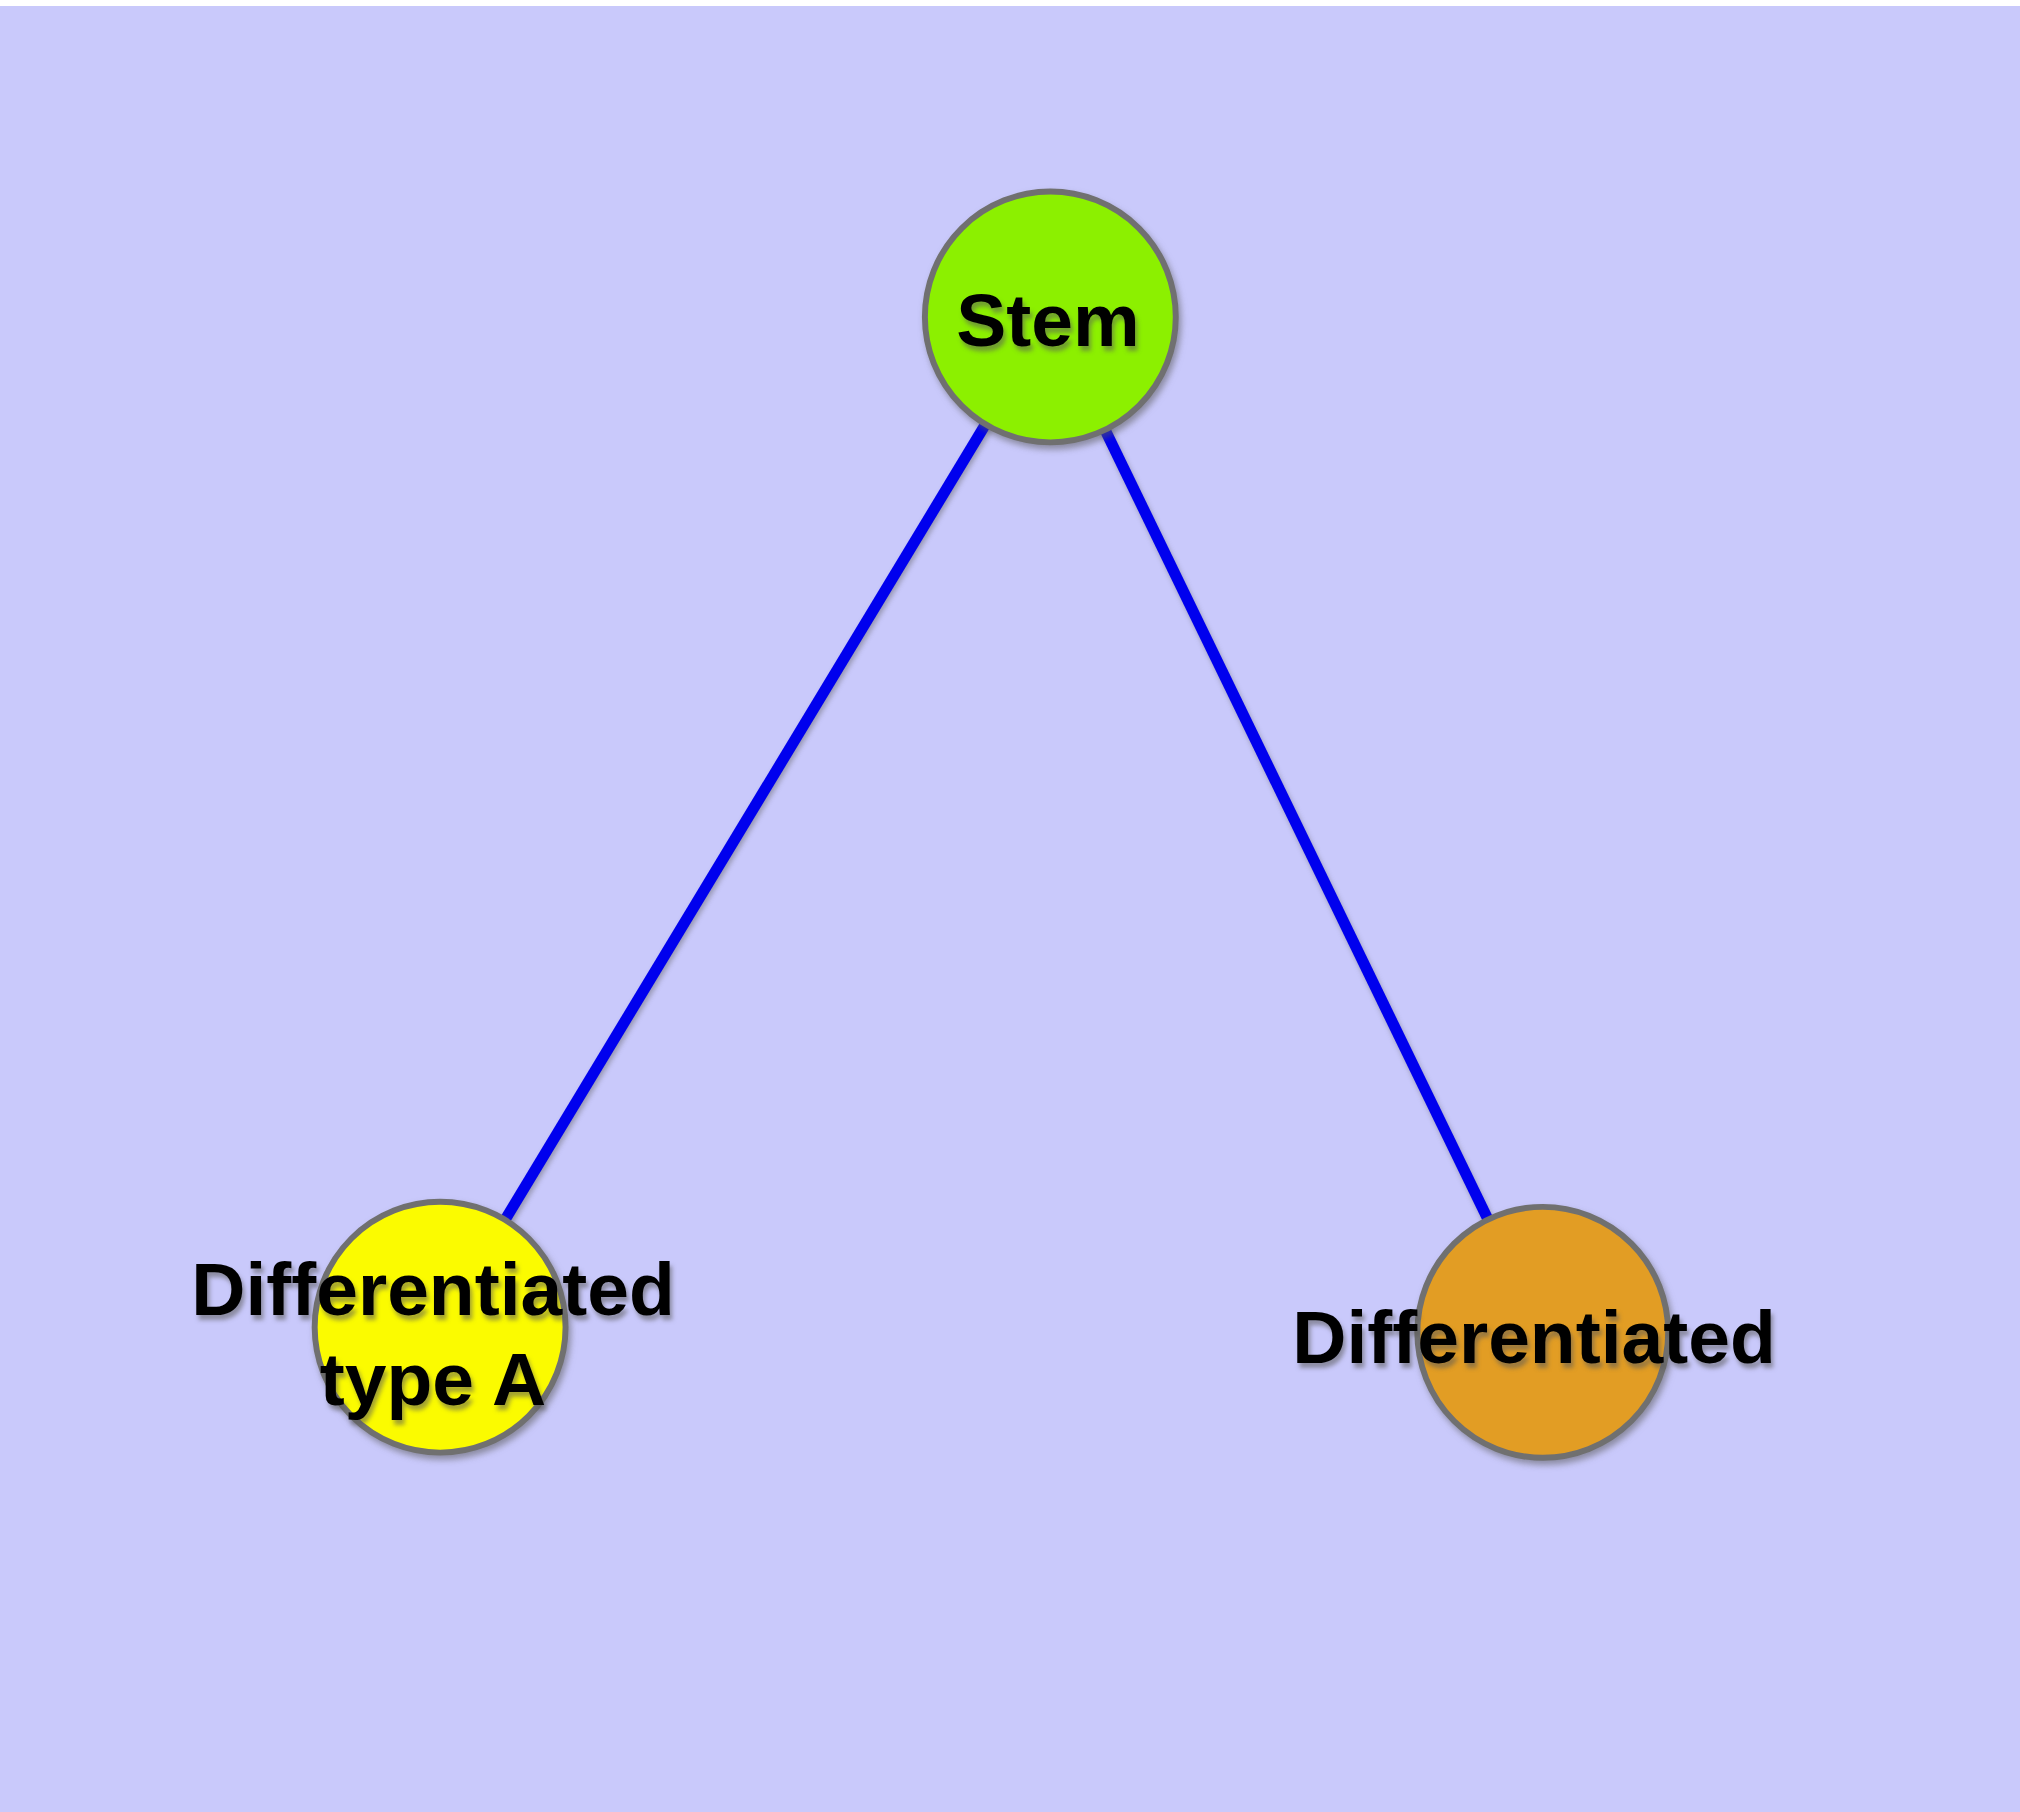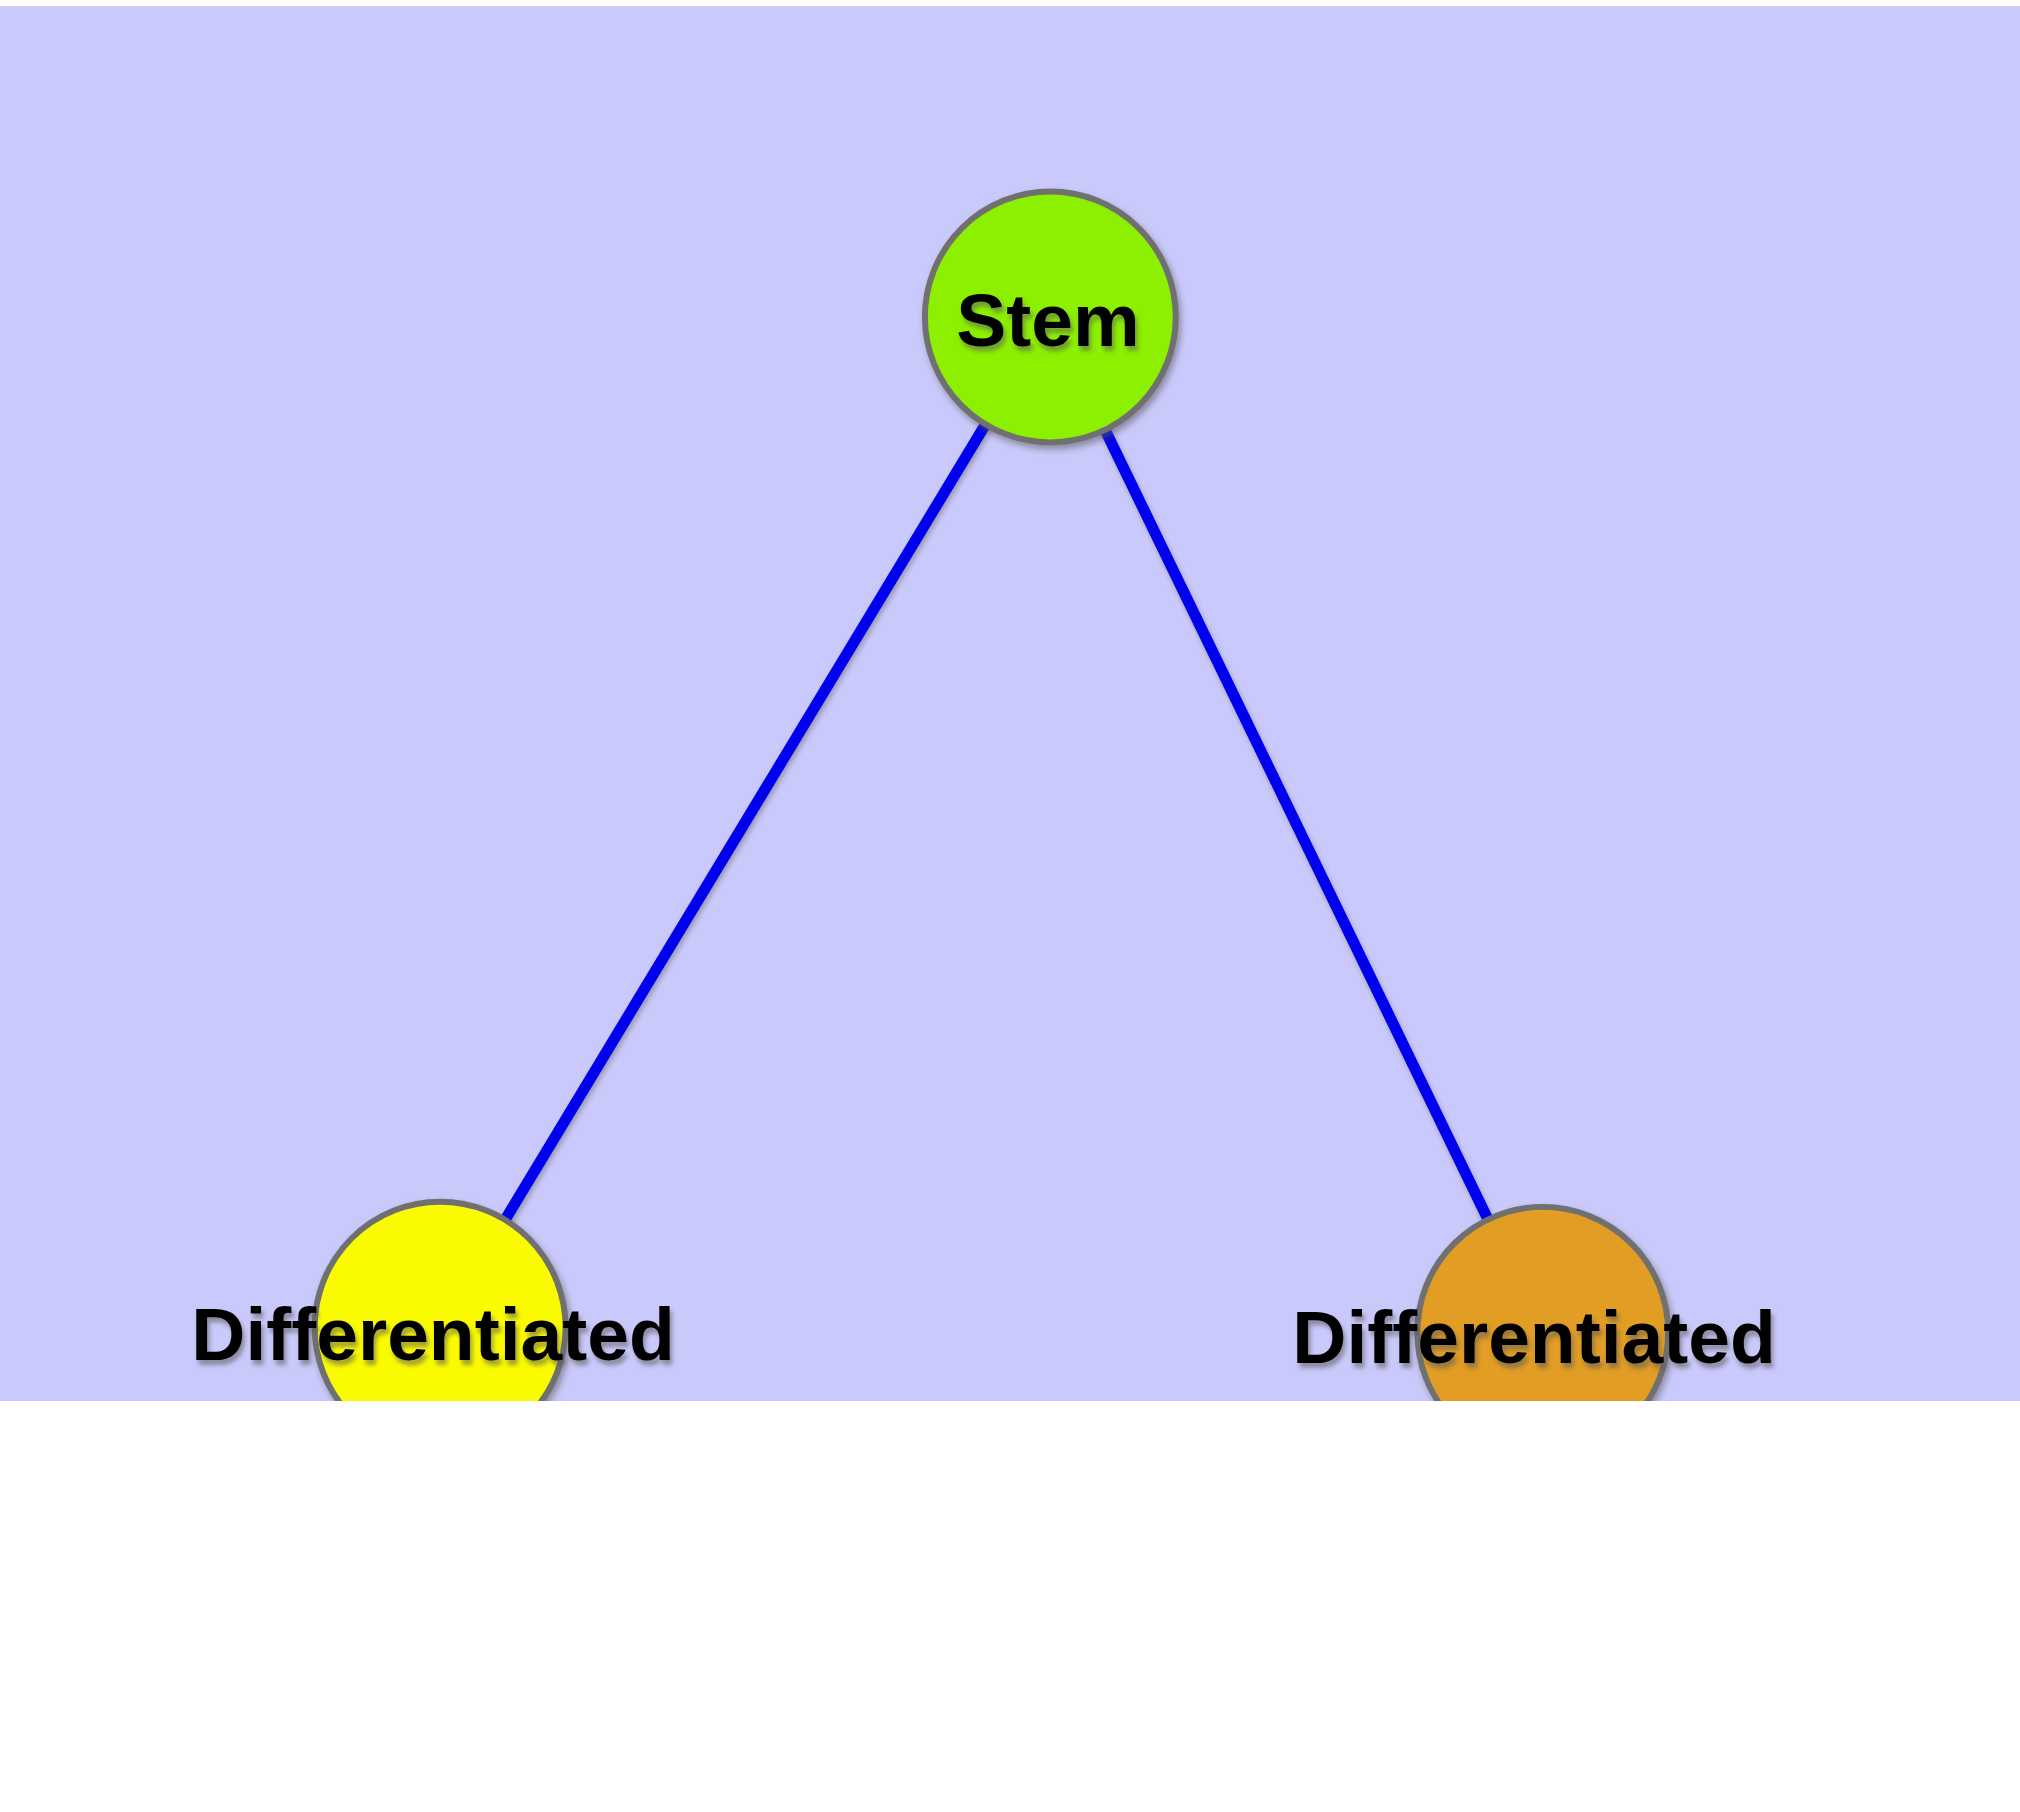--- a/index.html
+++ b/index.html
@@ -3,21 +3,21 @@
 <meta charset="utf-8">
 <style>
   html, body {
     margin: 0;
     padding: 0;
     background: #ffffff;
   }
   .canvas {
     position: relative;
     width: 2021px;
-    height: 1401px;
+    height: 1812px;
     background: #C9C9FB;
     overflow: hidden;
     font-family: "Liberation Sans", sans-serif;
   }
   .top-strip {
     position: absolute;
     top: 0; left: 0;
     width: 100%;
     height: 6px;
     background: #FFFFFF;
@@ -70,20 +70,21 @@
 
     <circle class="node-circle" cx="1820" cy="1572" r="148" stroke-width="7" fill="#E29D24" stroke="#707070"></circle>
   </svg>
 
   <div class="node-label label-stem">
     <div>Stem</div>
   </div>
 
   <div class="node-label label-type-a">
     <div>Differentiated</div>
+    <div>type A</div>
   </div>
 
   <div class="node-label label-type-b">
     <div>Differentiated</div>
   </div>
 
 </div>
 
 
 </body></html>

